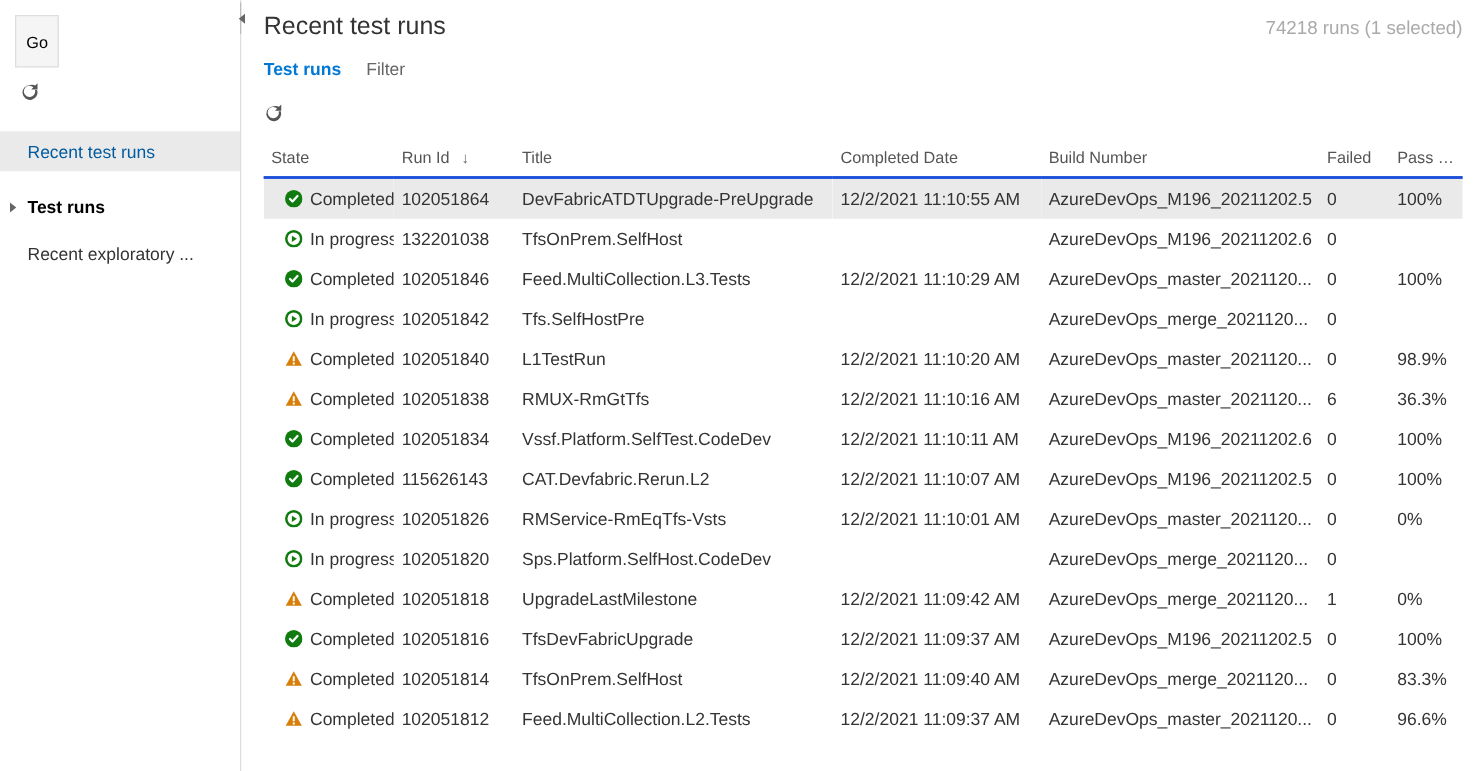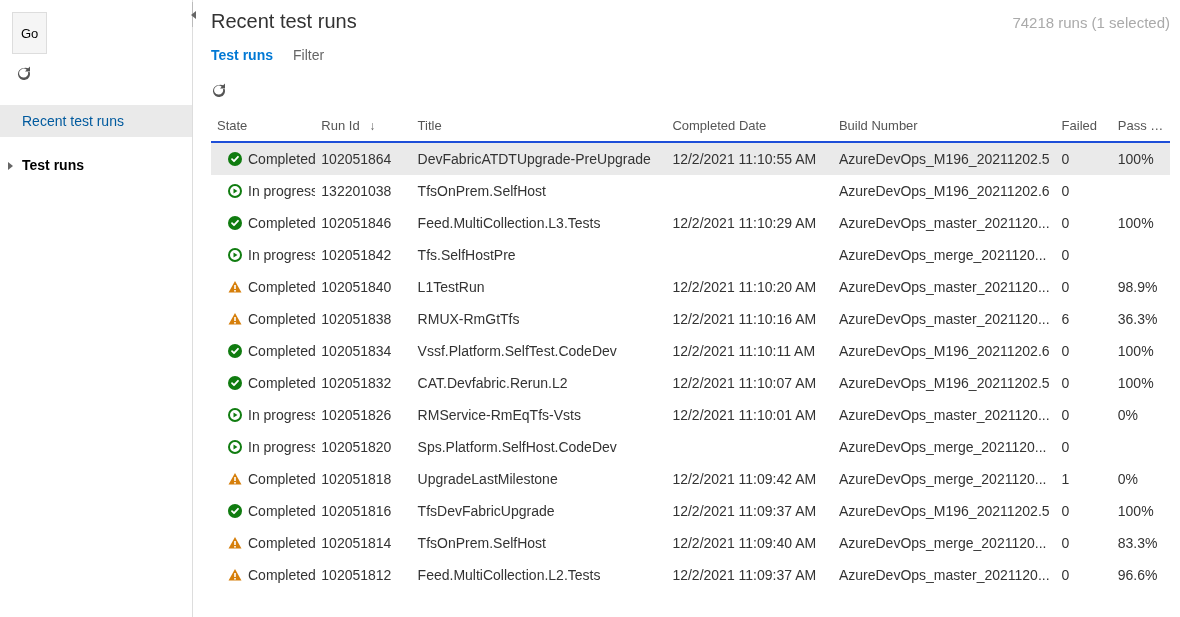--- a/index.html
+++ b/index.html
@@ -222,20 +222,21 @@
     <div class="refresh-row">
       <span class="refresh-icon-svg">
         <svg viewBox="0 0 16 16" width="16" height="16">
             <path d="M8 2a6 6 0 1 0 5.65 4H12a4.5 4.5 0 1 1-1.3-2.2L9 5.5h5V.5l-1.8 1.8A6 6 0 0 0 8 2z" fill="#555"></path>
           </svg>
       </span>
     </div>
     <div class="nav-list" id="nav-list">
         <div class="nav-item selected">Recent test runs</div>
         <div class="nav-item header">Test runs</div>
+        <div class="nav-item sub">Recent exploratory ...</div>
       </div>
   </div>
 
   <div class="main">
     <div class="title-row">
       <div class="page-title">Recent test runs</div>
       <div class="summary">74218 runs (1 selected)</div>
     </div>
     <div class="tabs-row" id="tabs-row">
         <span class="tab active">Test runs</span>
@@ -414,21 +415,21 @@
               <div class="state-cell">
                 <span class="state-icon">
                   <svg viewBox="0 0 14 14" width="14" height="14">
                     <circle cx="7" cy="7" r="7" fill="#107c10"></circle>
                     <path d="M4 7.2l2 2 4-4.4" stroke="#fff" stroke-width="1.8" fill="none" stroke-linecap="round" stroke-linejoin="round"></path>
                   </svg>
                 </span>
                 <span>Completed</span>
               </div>
             </td>
-            <td>102051832</td>
+            <td>115626143</td>
             <td>CAT.Devfabric.Rerun.L2</td>
             <td>12/2/2021 11:10:07 AM</td>
             <td>AzureDevOps_M196_20211202.5</td>
             <td>0</td>
             <td>100%</td>
           </tr>
           <tr>
             <td>
               <div class="state-cell">
                 <span class="state-icon">

